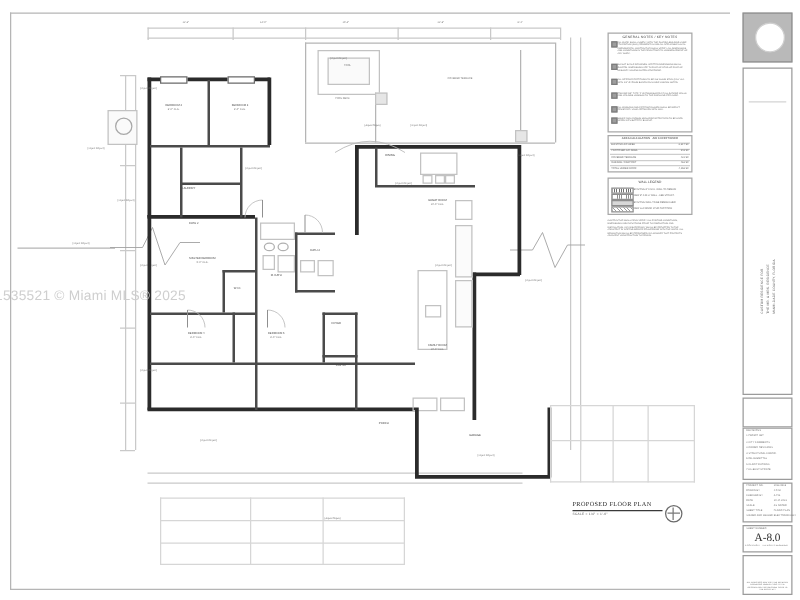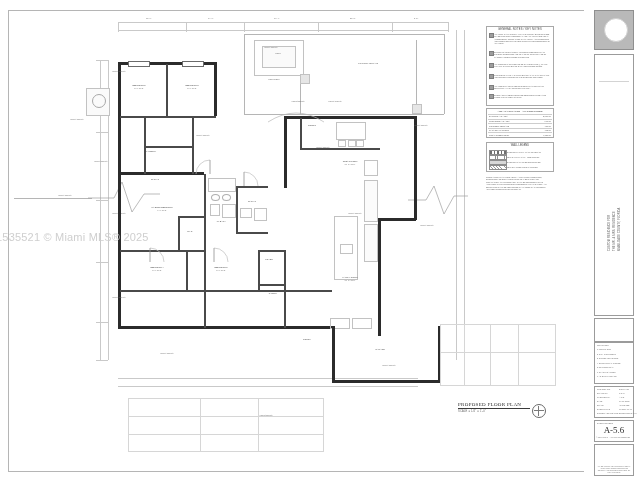--- a/index.html
+++ b/index.html
@@ -434,21 +434,21 @@
       <div class="t" style="left:24px;top:13px;">10.17.2023</div>
       <div class="t" style="left:2px;top:17px;">SCALE</div>
       <div class="t" style="left:24px;top:17px;">AS NOTED</div>
       <div class="t" style="left:2px;top:21px;">SHEET TITLE</div>
       <div class="t" style="left:24px;top:21px;">FLOOR PLAN</div>
       <div class="t" style="left:2px;top:25px;">SIGNED AND SEALED ELECTRONICALLY</div>
     </div>
 
     <div class="tbbox" style="left:2px;top:412px;width:38px;height:20px;">
       <div class="t" style="left:2px;top:1px;">SHEET NUMBER</div>
-      <div id="sheetno" class="abs" style="left:0;top:4px;width:38px;">A-5.6</div>
+      <div id="sheetno" class="abs" style="left:0;top:4px;width:38px;">A-8.0</div>
       <div class="t" style="left:1px;top:16px;font-size:1.6px;">© COPYRIGHT - ALL RIGHTS RESERVED</div>
     </div>
 
     <div class="tbbox" style="left:2px;top:436px;width:38px;height:30px;">
       <div class="t" style="left:1px;top:21px;width:36px;white-space:normal;font-size:1.5px;line-height:1.9px;text-align:center;">ALL DRAWINGS AND WRITTEN MATERIAL APPEARING HEREIN CONSTITUTE ORIGINAL AND UNPUBLISHED WORK OF THE ARCHITECT</div>
     </div>
   </div>
 
   <div id="wm">1535521 © Miami MLS® 2025</div>
 

